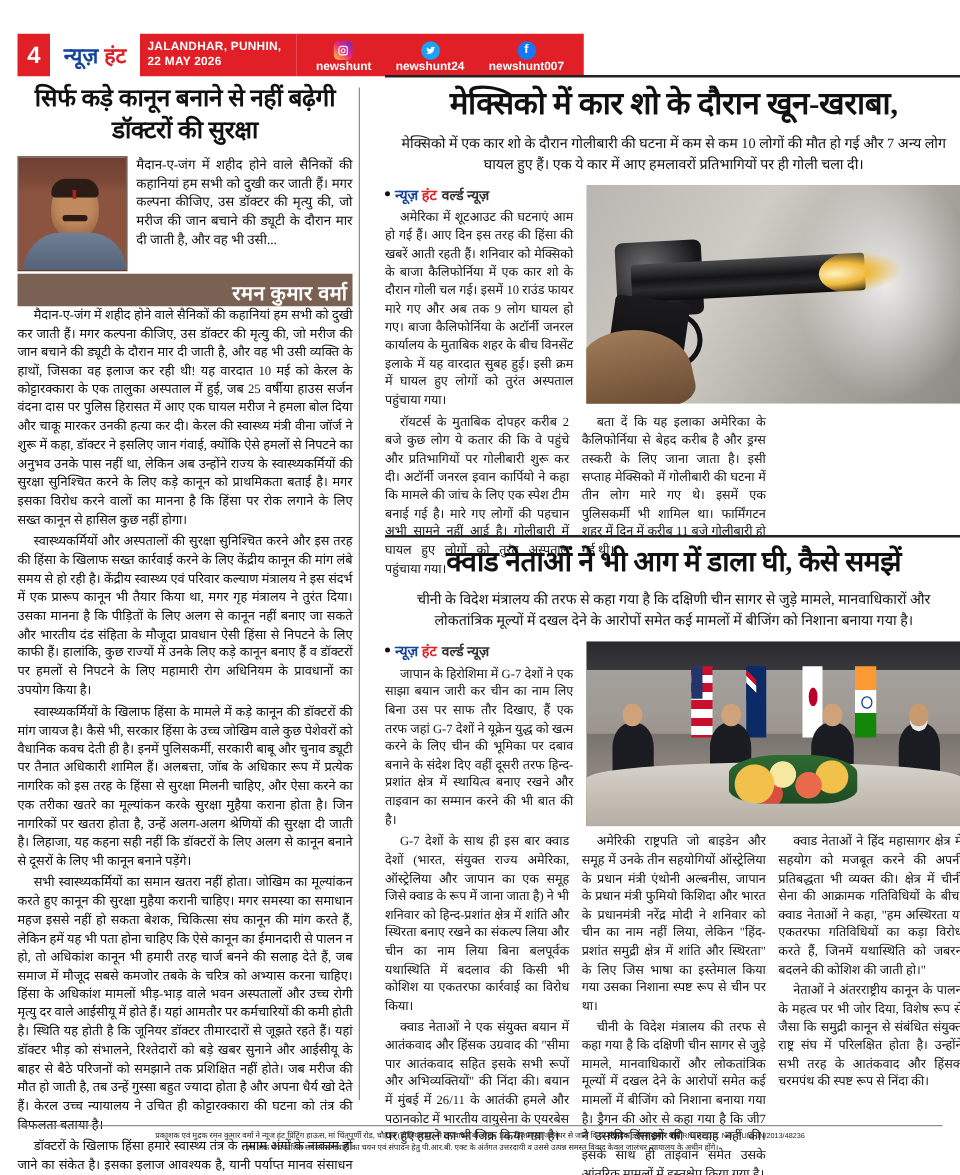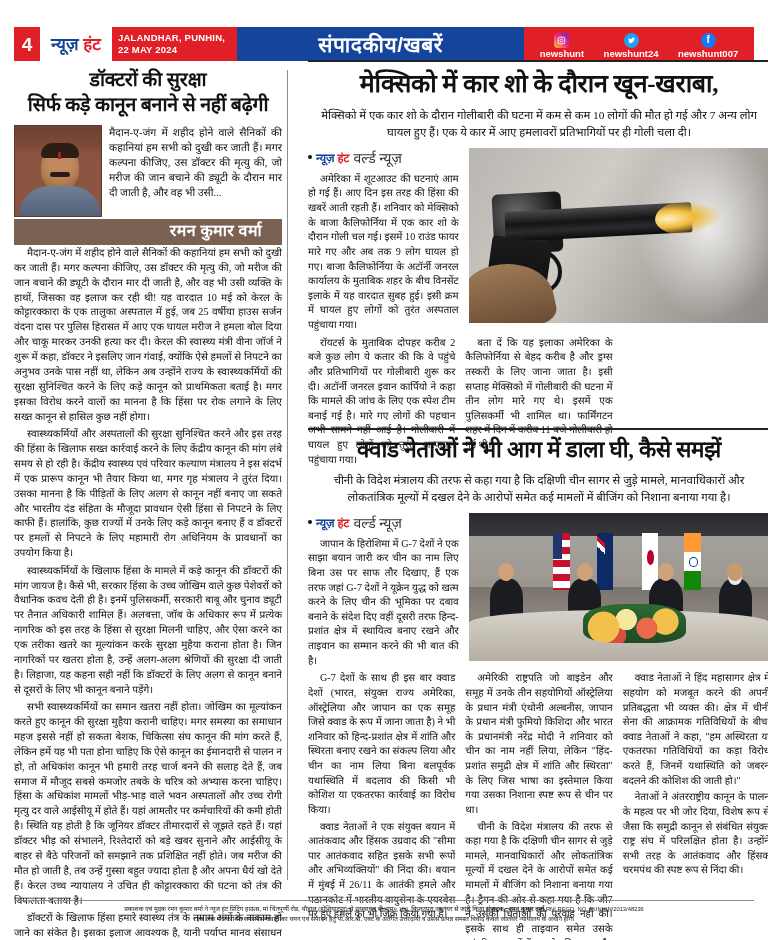--- a/index.html
+++ b/index.html
@@ -197,23 +197,23 @@
     flex: 1 1 auto;
     font-size: 10.6px;
     line-height: 1.42;
     text-align: justify;
   }
   .ed-byline-bar {
     position: relative;
     height: 26px;
     margin: 2px 0 1px 0;
     display: flex;
-    align-items: flex-start;
+    align-items: flex-end;
     justify-content: flex-end;
-    padding-right: 20px;
+    padding-right: 4px;
   }
   .ed-byline-bar::before {
     content: "";
     position: absolute;
     left: 0; right: 0; top: 0; bottom: 0;
     background: #6f5444;
     opacity: .92;
   }
   .ed-byline {
     position: relative;
@@ -268,21 +268,21 @@
     gap: 4px;
     margin-bottom: 5px;
   }
   .byline-dot { width: 4px; height: 4px; background: #111; border-radius: 50%; }
   .byline-brand {
     font-weight: bold;
     font-size: 11.5px;
   }
   .byline-brand .blue { color: #14449b; }
   .byline-brand .red  { color: #e01f26; }
-  .byline-desk { font-size: 14px; color: #333; }
+  .byline-desk { font-size: 11px; color: #333; font-weight: bold; }
 
   .story-grid {
     display: grid;
     grid-template-columns: 1fr 1fr 1fr;
     column-gap: 10px;
   }
   .story-grid .col { font-size: 10.1px; line-height: 1.45; text-align: justify; }
   .story-grid p { text-indent: 12px; margin-bottom: 2px; }
 
   .photo-block {
@@ -425,23 +425,22 @@
   <div class="masthead">
     <div class="mh-pageno">4</div>
     <div class="mh-logo">
       <span class="mh-logo-text">
         <span class="blue">न्यूज़</span>
         <span class="red">हंट</span>
       </span>
     </div>
     <div class="mh-dateline">
       <span>JALANDHAR, PUNHIN,</span>
-      <span>22 MAY 2024</span>
-    </div>
-    <div class="mh-section">संपादकीय/खबरें</div>
+      <span>22 MAY 2026</span>
+    </div>
     <div class="mh-social">
       <div class="soc">
         <span class="soc-glyph soc-ig">
           <svg width="9" height="9" viewBox="0 0 24 24" fill="none" stroke="#fff" stroke-width="2.4">
             <rect x="3" y="3" width="18" height="18" rx="5"></rect>
               <circle cx="12" cy="12" r="4"></circle>
           </svg>
         </span>
         <span class="soc-label">newshunt</span>
       </div>
@@ -457,22 +456,22 @@
         <span class="soc-glyph soc-fb">f</span>
         <span class="soc-label">newshunt007</span>
       </div>
     </div>
   </div>
 
   <div class="vrule" style="left:287px;"></div>
 
   <div class="leftcol">
     <div class="ed-headline">
+      <div>सिर्फ कड़े कानून बनाने से नहीं बढ़ेगी</div>
       <div>डॉक्टरों की सुरक्षा</div>
-      <div>सिर्फ कड़े कानून बनाने से नहीं बढ़ेगी</div>
     </div>
 
     <div class="ed-intro-wrap">
       <div class="ed-photo">
         <span class="hair"></span>
         <span class="tilak"></span>
         <span class="mous"></span>
       </div>
       <div class="ed-intro">मैदान-ए-जंग में शहीद होने वाले सैनिकों की कहानियां हम सभी को दुखी कर जाती हैं। मगर कल्पना कीजिए, उस डॉक्टर की मृत्यु की, जो मरीज की जान बचाने की ड्यूटी के दौरान मार दी जाती है, और वह भी उसी...</div>
     </div>

